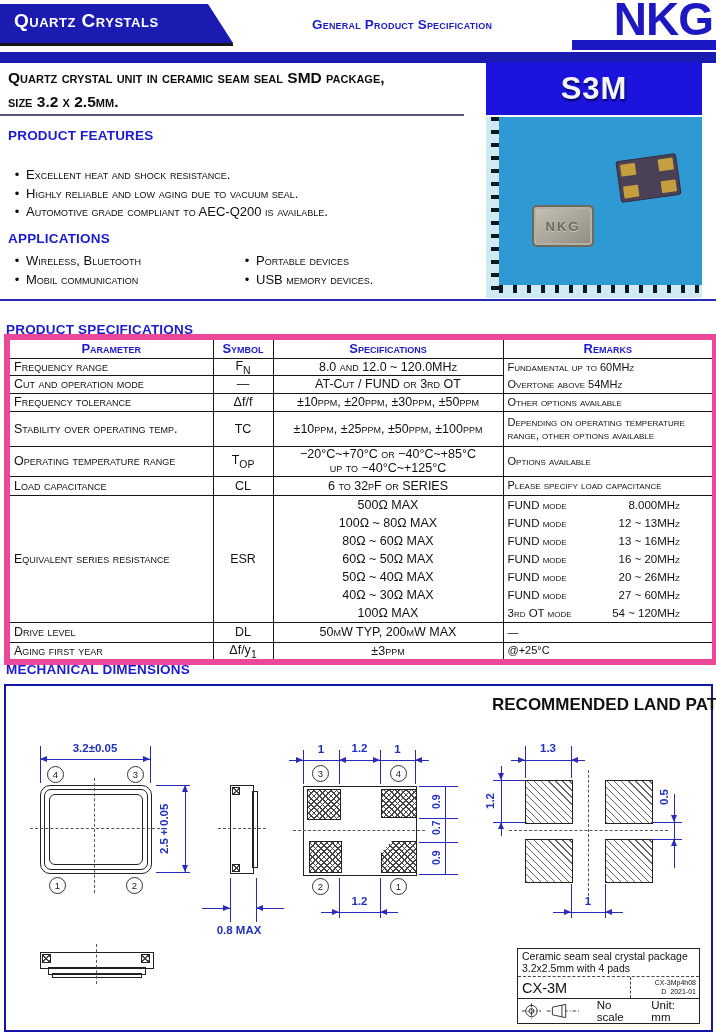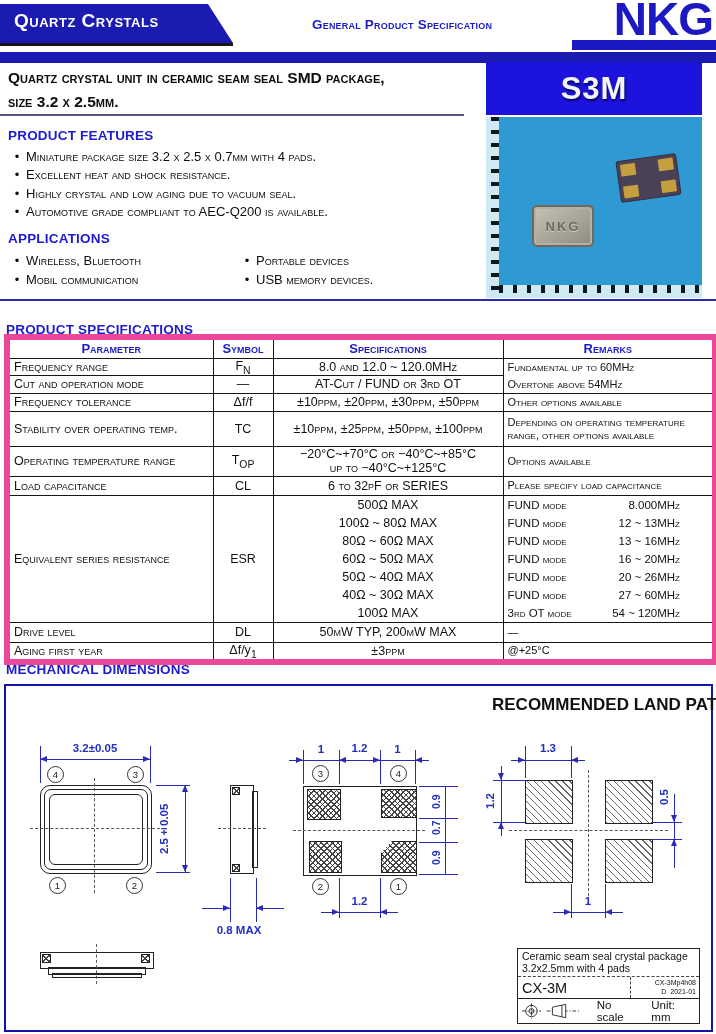--- a/index.html
+++ b/index.html
@@ -104,23 +104,22 @@
       <div class="chip-pad" style="right:3px;top:3px"></div>
       <div class="chip-pad" style="left:3px;bottom:3px"></div>
       <div class="chip-pad" style="right:3px;bottom:3px"></div>
     </div>
     <div class="abs chip-lid">
         <span>NKG</span>
       </div>
   </div>
 
   <div class="abs sect-head" style="left:8px;top:128px">PRODUCT FEATURES</div>
-  <div class="bullet sc" style="left:8px;top:149px"><span class="b">•</span><span>Miniature  package size 3.2 x 2.5 x 0.7mm with 4 pads.</span></div>
   <div class="bullet sc" style="left:8px;top:167px"><span class="b">•</span><span>Excellent heat and shock resistance.</span></div>
-  <div class="bullet sc" style="left:8px;top:186px"><span class="b">•</span><span>Highly crystal and low aging due to vacuum seal.</span></div>
+  <div class="bullet sc" style="left:8px;top:186px"><span class="b">•</span><span>Highly reliable and low aging due to vacuum seal.</span></div>
   <div class="bullet sc" style="left:8px;top:204px"><span class="b">•</span><span>Automotive grade compliant to AEC-Q200 is available.</span></div>
 
   <div class="abs sect-head" style="left:8px;top:231px">APPLICATIONS</div>
   <div class="bullet sc" style="left:8px;top:253px"><span class="b">•</span><span>Wireless, Bluetooth</span></div>
   <div class="bullet sc" style="left:8px;top:272px"><span class="b">•</span><span>Mobil communication</span></div>
   <div class="bullet sc" style="left:238px;top:253px"><span class="b">•</span><span>Portable devices</span></div>
   <div class="bullet sc" style="left:238px;top:272px"><span class="b">•</span><span>USB memory devices.</span></div>
 
   <div class="abs full-sep"></div>
 

